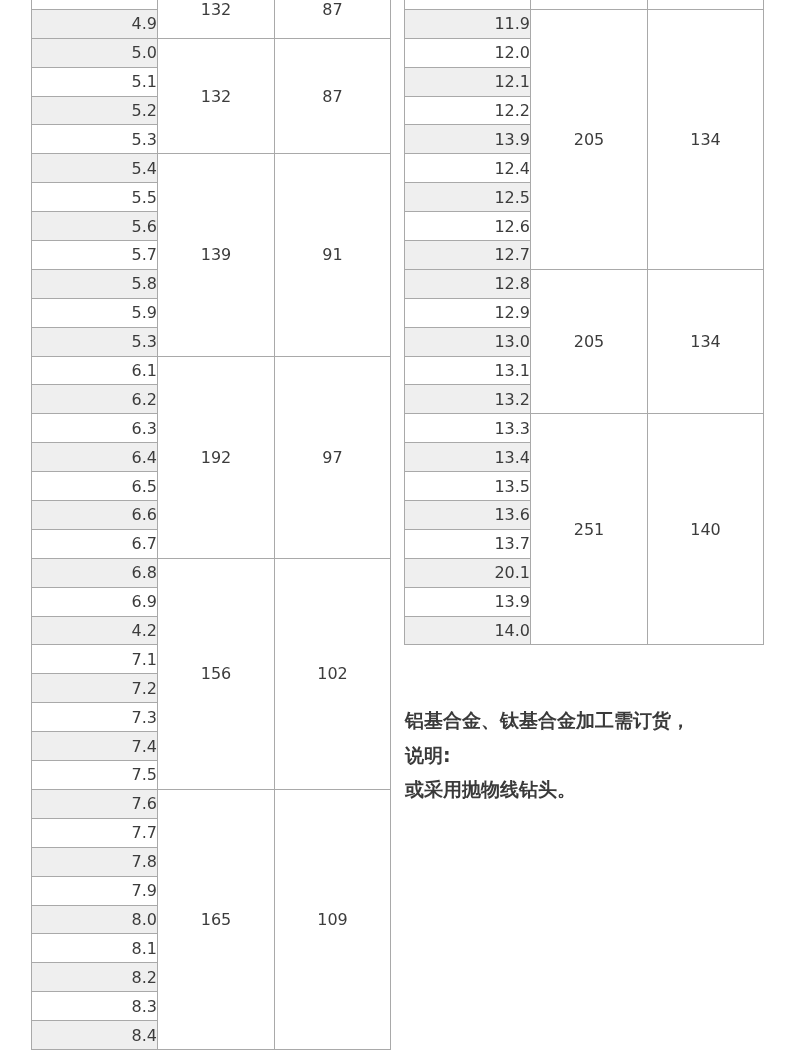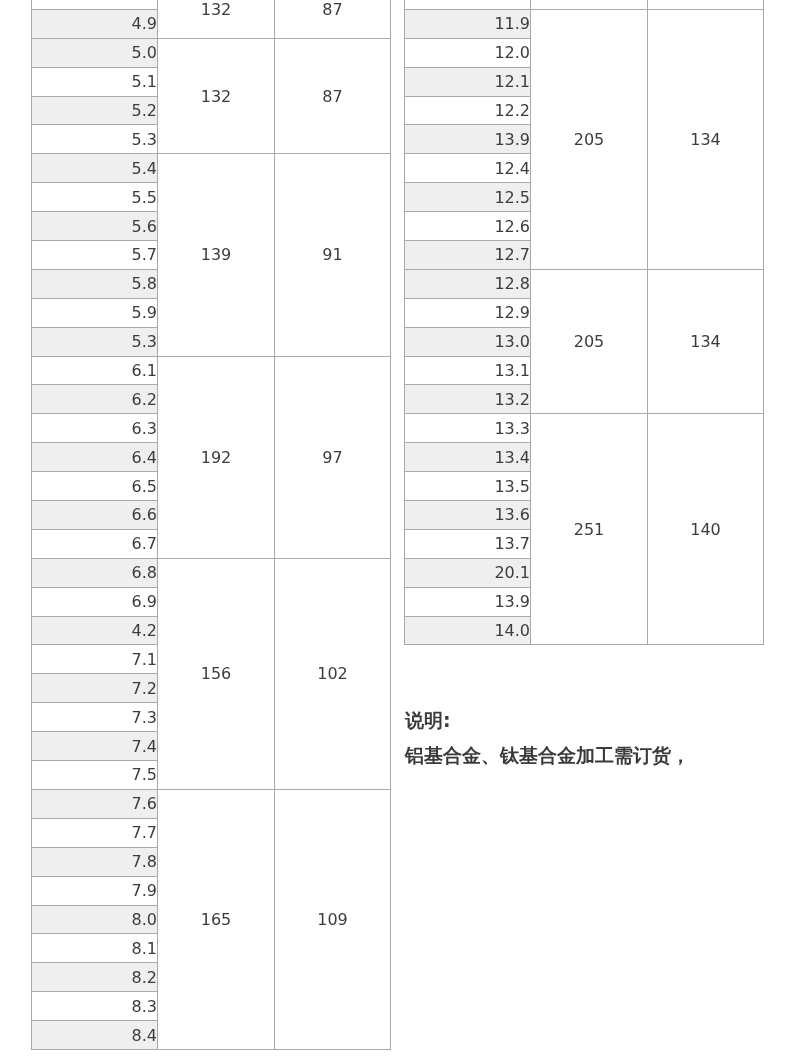--- a/index.html
+++ b/index.html
@@ -233,15 +233,16 @@
       <tr>
         <td class="d">13.9</td>
       </tr>
       <tr>
         <td class="d g">14.0</td>
       </tr>
     </tbody>
 </table>
 
 <div class="note">
+  <div>铝基合金、钛基合金加工需订货，</div>
   <div>说明:</div>
-  <div>铝基合金、钛基合金加工需订货，</div>
+  <div>或采用抛物线钻头。</div>
 </div>
 
 </body></html>

